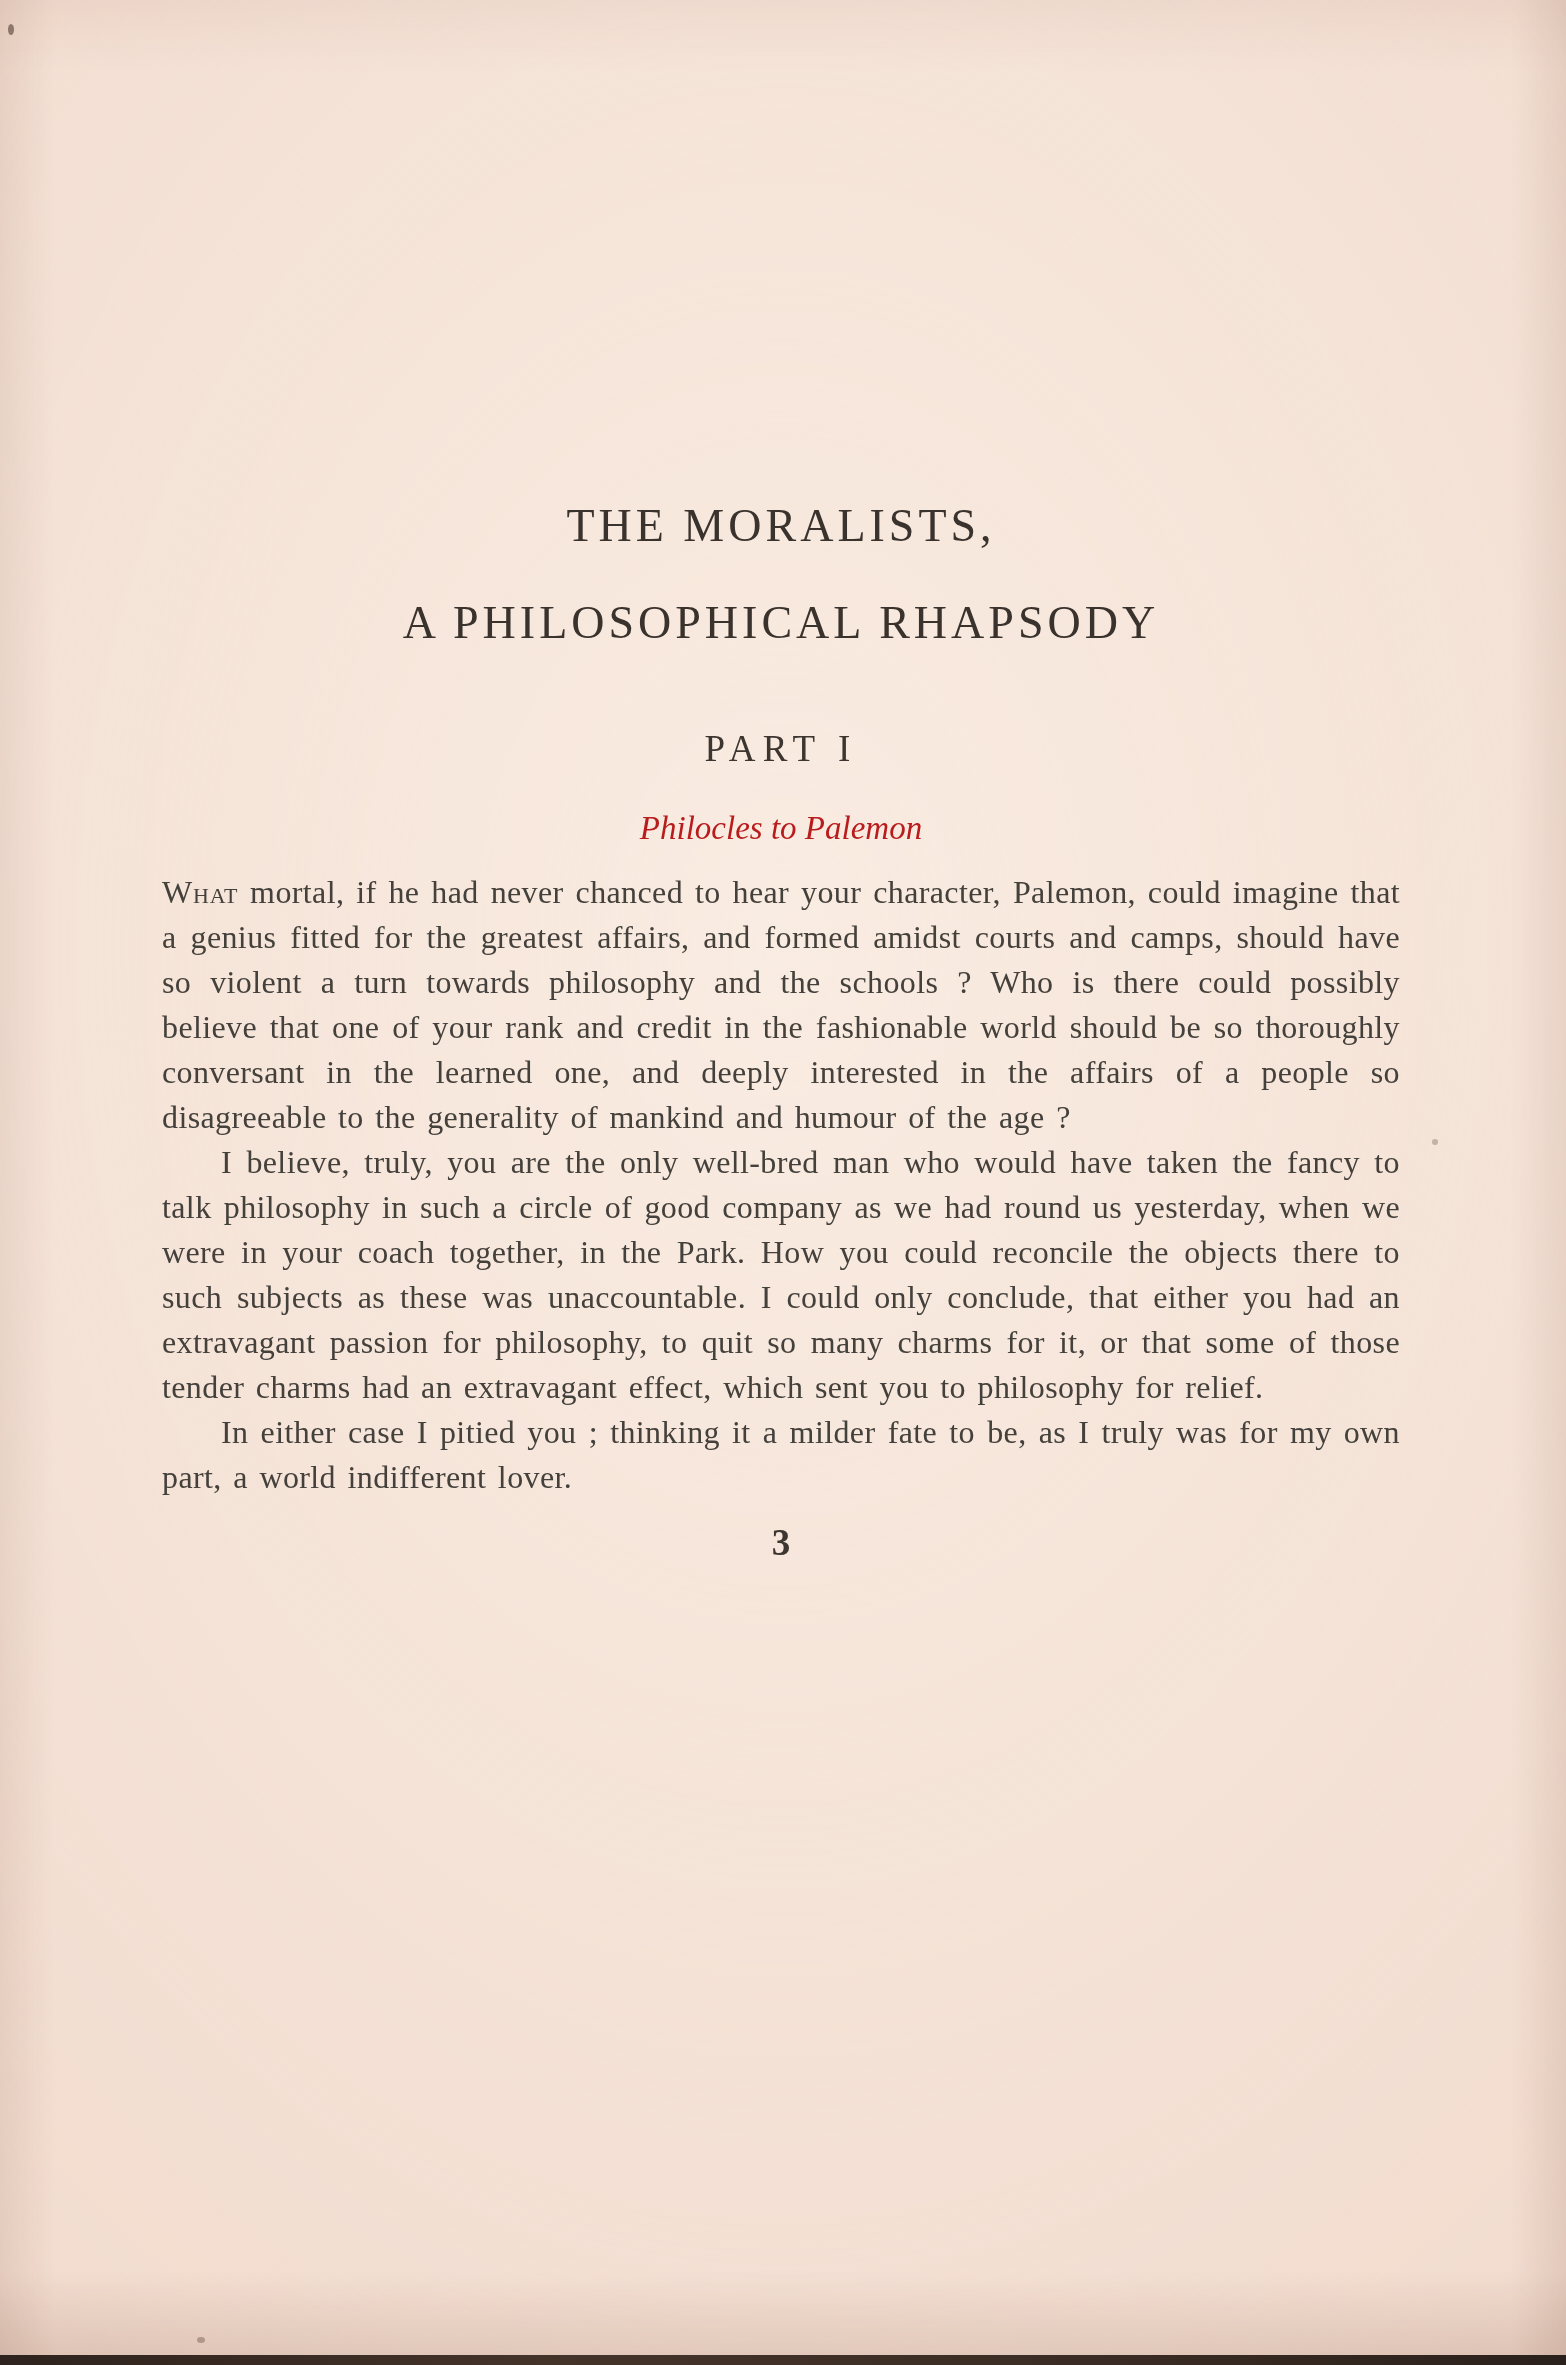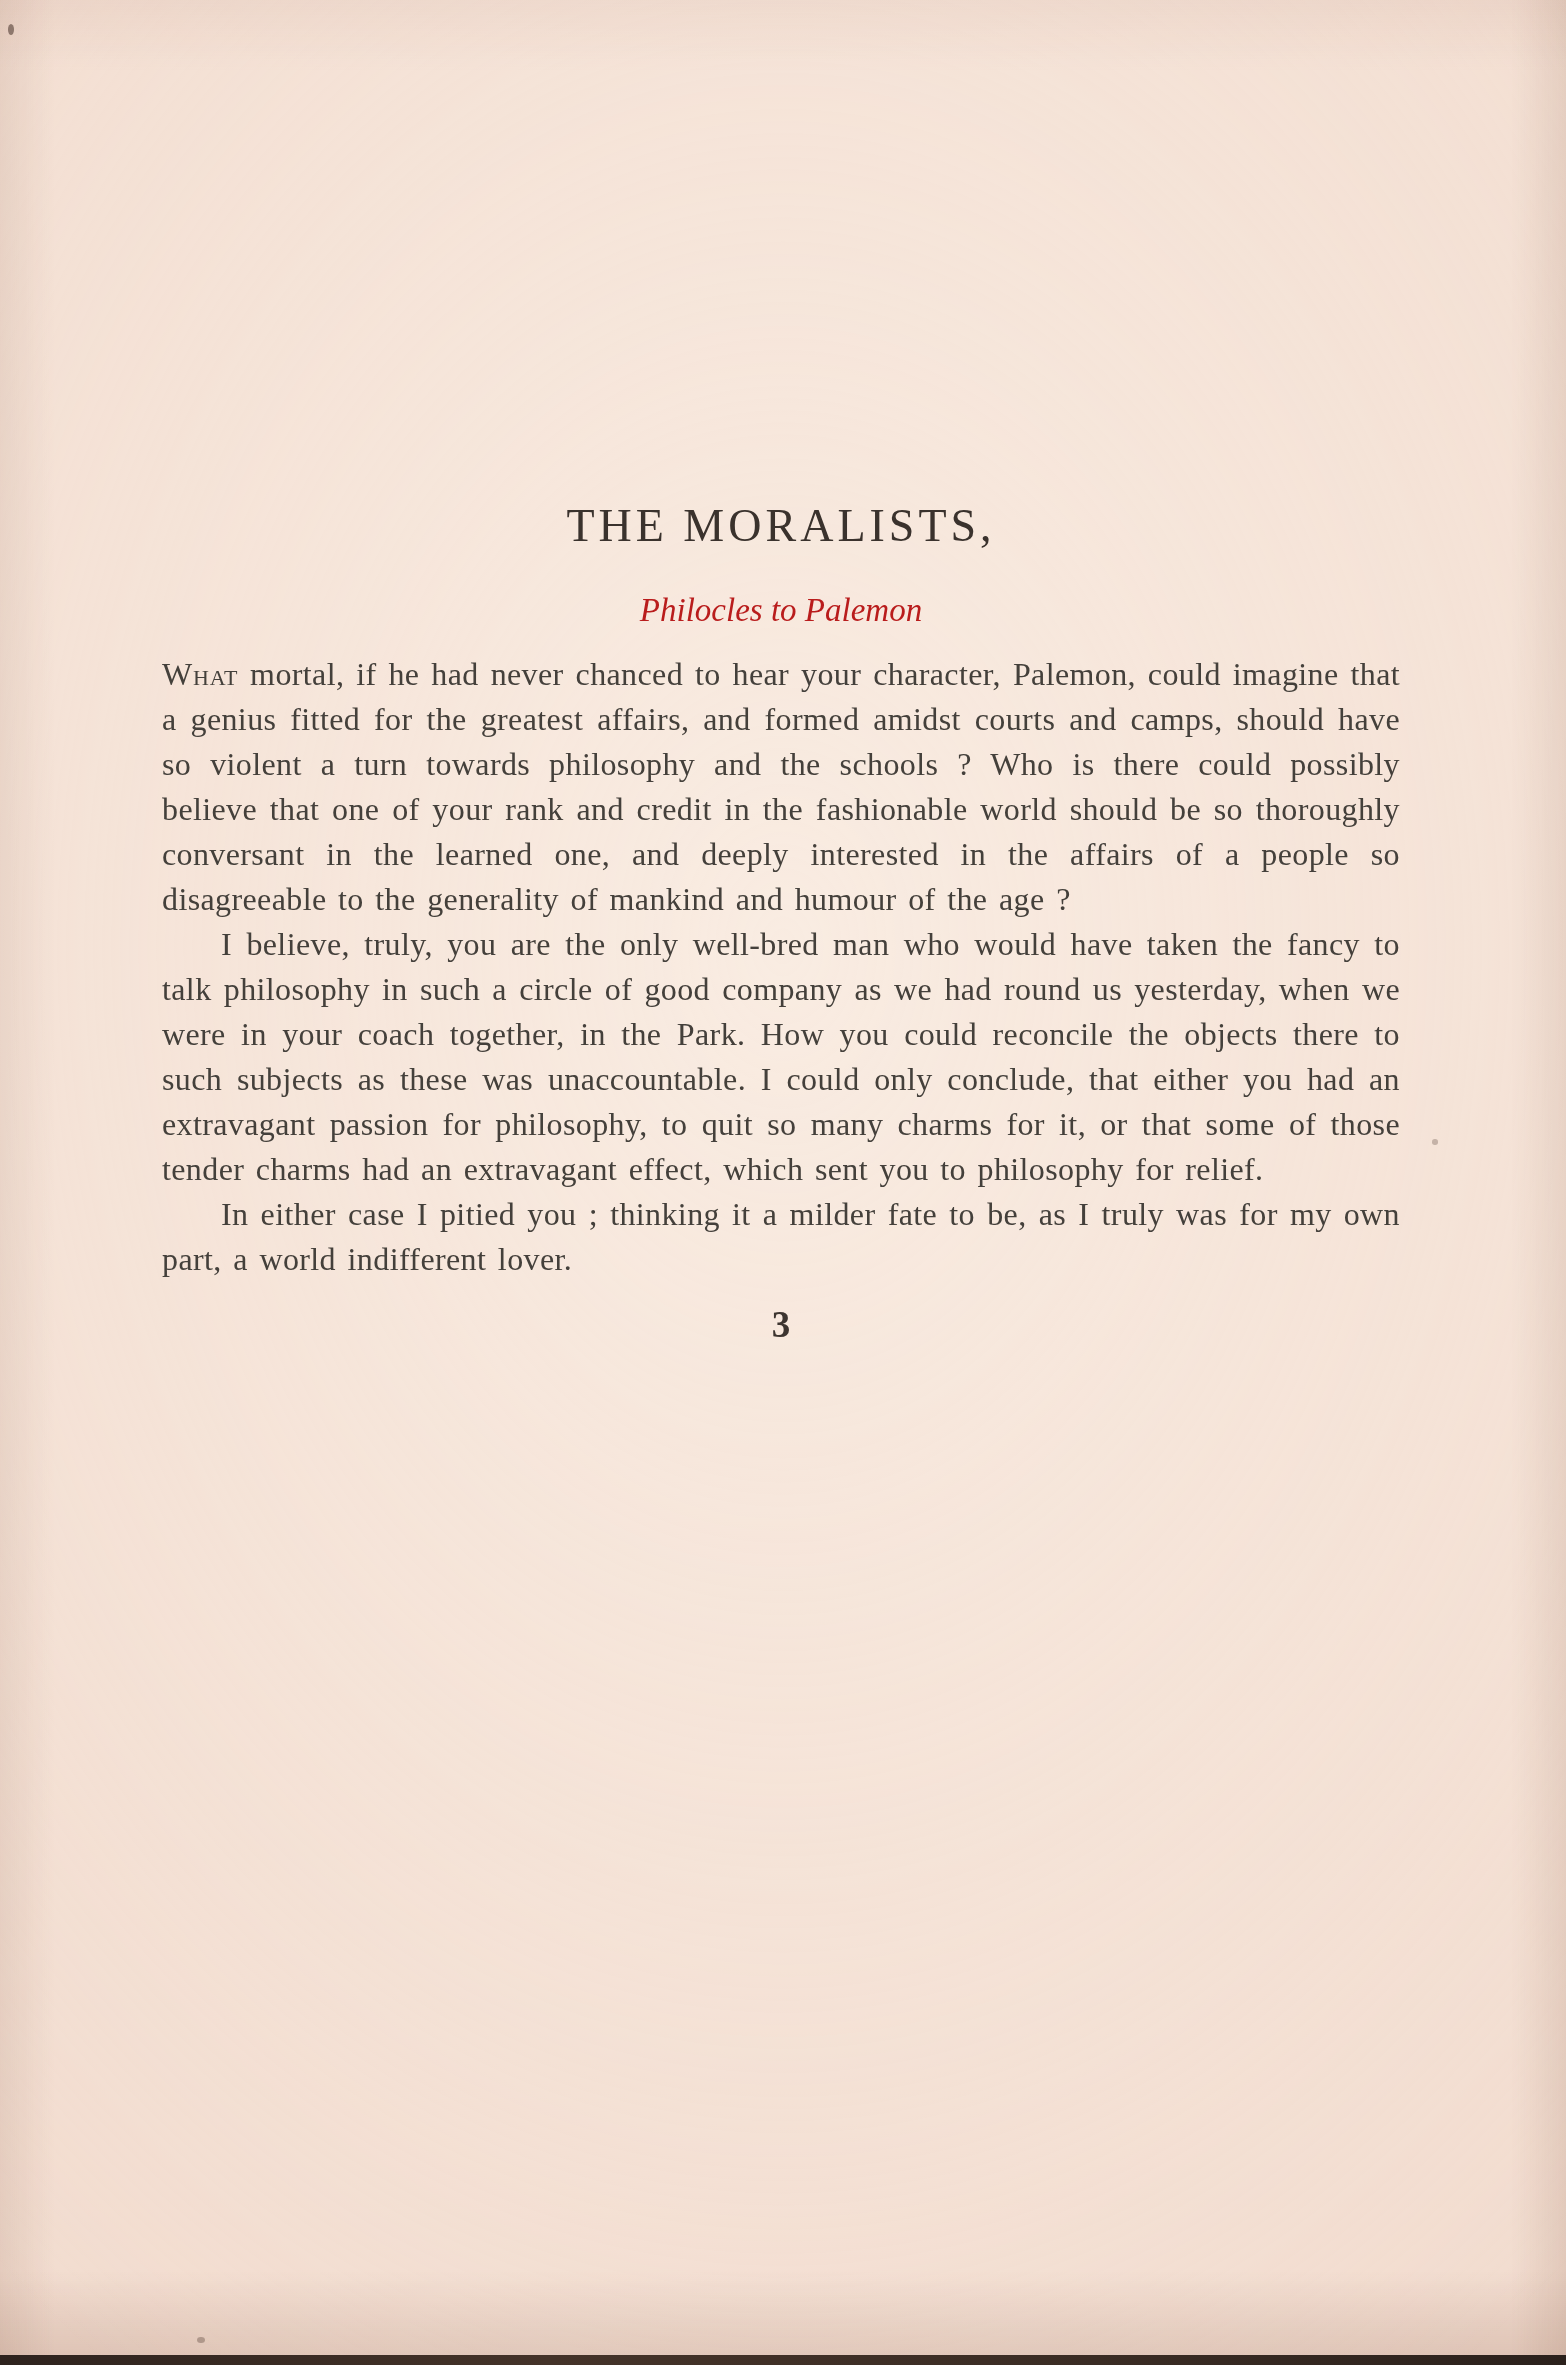--- a/index.html
+++ b/index.html
@@ -113,21 +113,23 @@
 </style>
 </head>
 <body>
 
 <div class="page">
 
   <div class="content">
 
     <h1 class="title-line first">THE MORALISTS,</h1>
 
+    <h1 class="title-line second">A PHILOSOPHICAL RHAPSODY</h1>
 
+    <h2 class="part-heading">PART I</h2>
 
 
     <div class="byline">Philocles to Palemon</div>
 
     <div class="body-text">
       <p><span class="lead-word">What</span><span> mortal, if he had never chanced to hear your character, Palemon, could imagine that a genius fitted for the greatest affairs, and formed amidst courts and camps, should have so violent a turn towards philosophy and the schools ?  Who is there could possibly believe that one of your rank and credit in the fashionable world should be so thoroughly conversant in the learned one, and deeply interested in the affairs of a people so disagreeable to the generality of mankind and humour of the age ?</span></p>
 
       <p class="indent">I believe, truly, you are the only well-bred man who would have taken the fancy to talk philosophy in such a circle of good company as we had round us yesterday, when we were in your coach together, in the Park.  How you could reconcile the objects there to such subjects as these was unaccountable.  I could only conclude, that either you had an extravagant passion for philosophy, to quit so many charms for it, or that some of those tender charms had an extravagant effect, which sent you to philosophy for relief.</p>
 
       <p class="indent">In either case I pitied you ; thinking it a milder fate to be, as I truly was for my own part, a world indifferent lover.</p>

